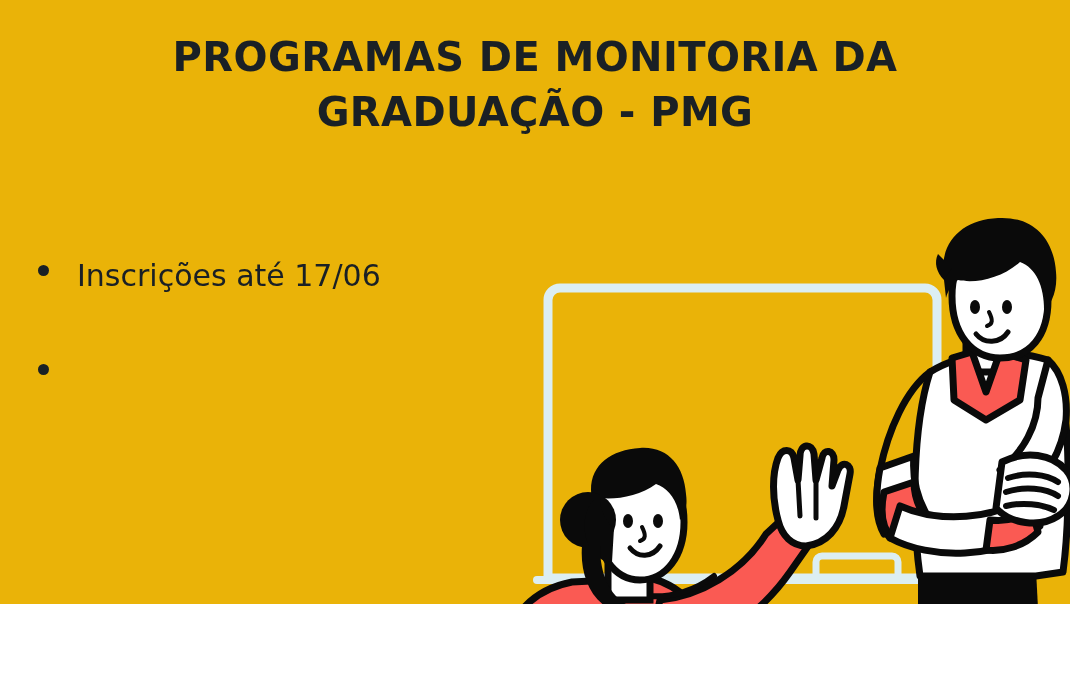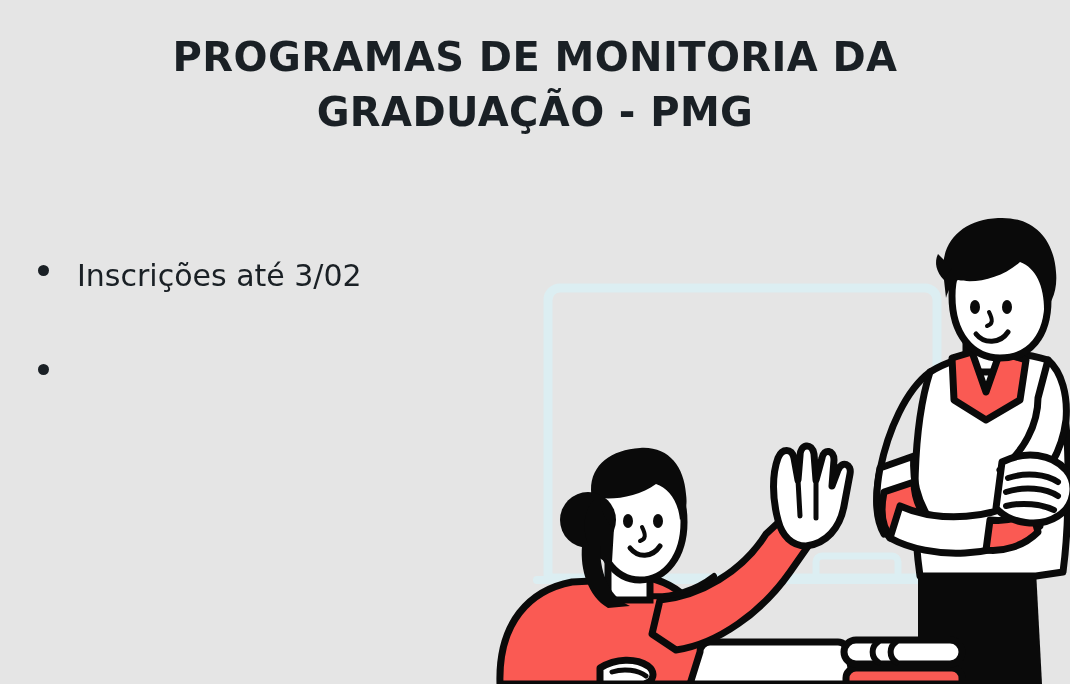--- a/index.html
+++ b/index.html
@@ -3,23 +3,23 @@
 <meta charset="utf-8">
 <style>
   html, body {
     margin: 0;
     padding: 0;
     background: #ffffff;
   }
   #slide {
     position: relative;
     width: 1070px;
-    height: 684px;
+    height: 604px;
     overflow: hidden;
-    background: #e5e5e5;
+    background: #eab308;
     font-family: "Liberation Sans", sans-serif;
   }
 
   
   #title {
     position: absolute;
     left: 0;
     top: 30px;
     width: 1070px;
     text-align: center;
@@ -193,20 +193,20 @@
       <path d="M896 642 a12 12 0 0 0 0 20" fill="none" stroke="#0A0A0A" stroke-width="6" stroke-linecap="round"></path>
     </g>
   </svg>
 
   <div id="title">PROGRAMAS DE MONITORIA DA
 GRADUAÇÃO - PMG</div>
 
   <div id="bullets">
     <div class="bullet-row">
       <span class="bullet-dot"></span>
-      <span class="bullet-text">Inscrições até 3/02</span>
+      <span class="bullet-text">Inscrições até 17/06</span>
     </div>
     <div class="bullet-row">
       <span class="bullet-dot"></span>
     </div>
   </div>
 
 </div>
 
 </body></html>

